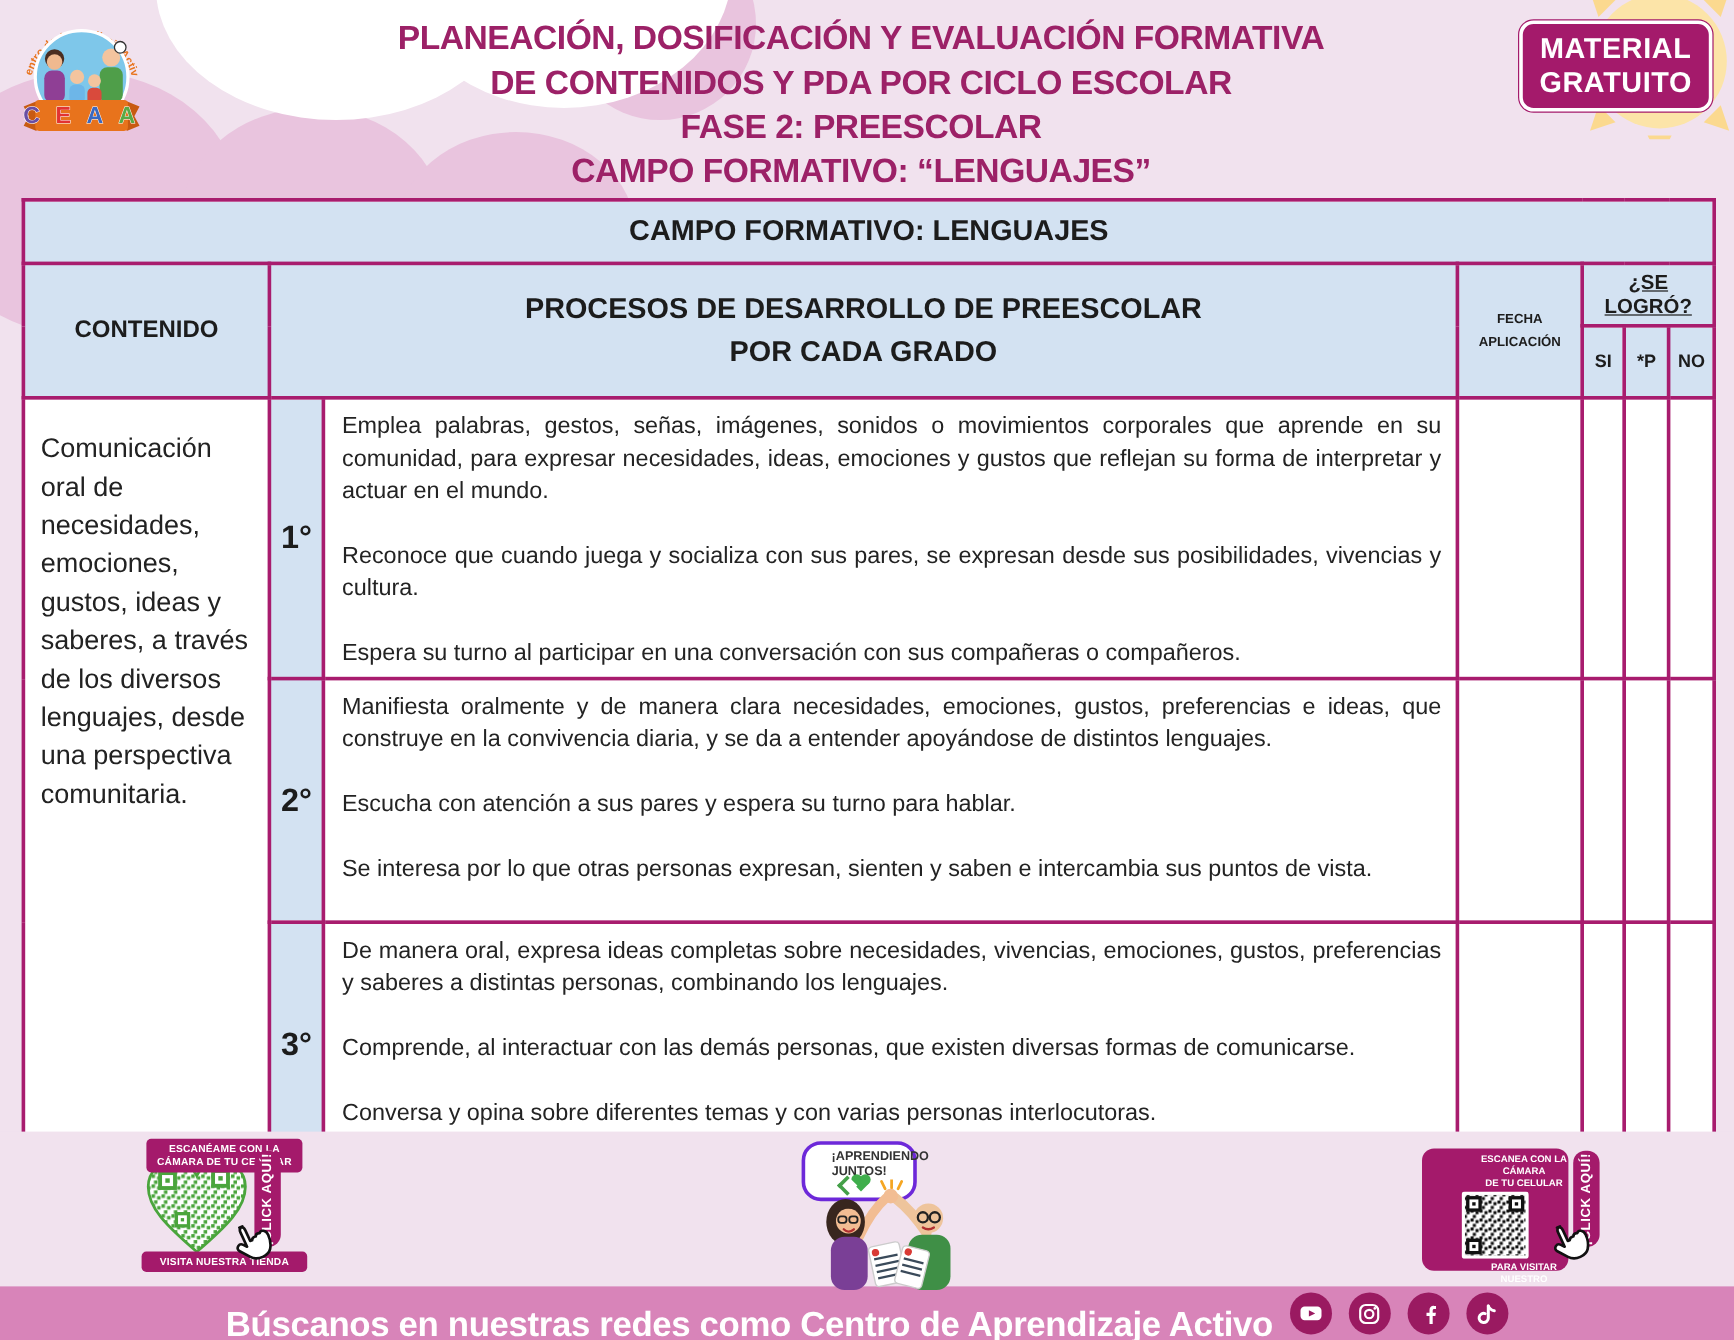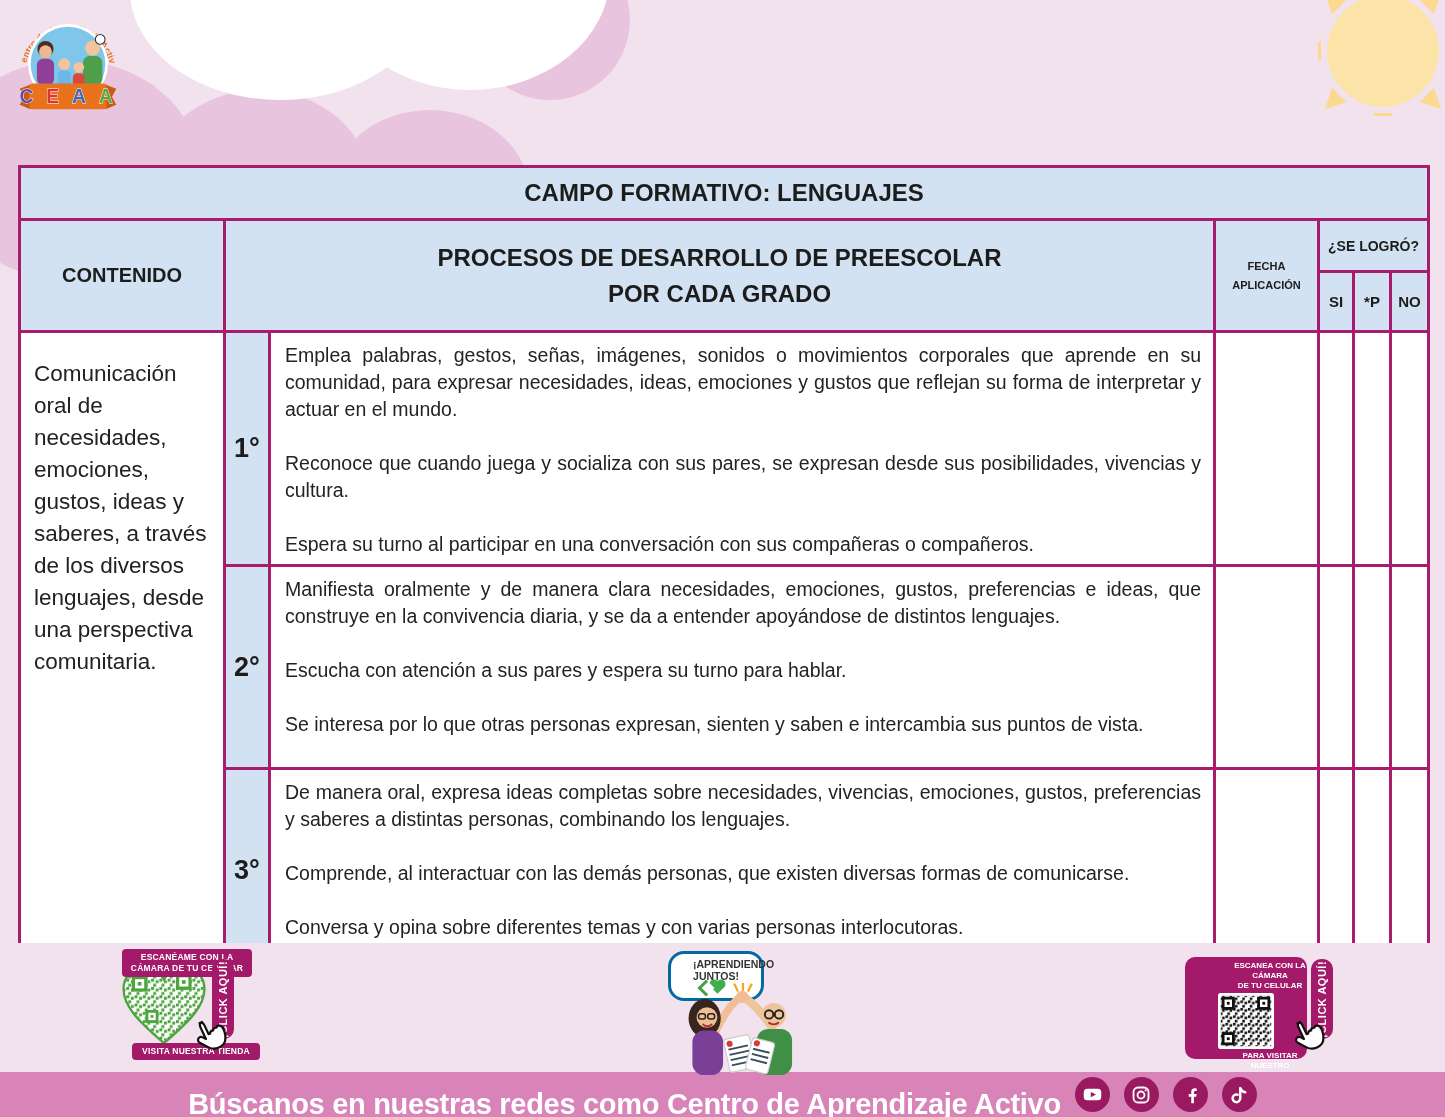--- a/index.html
+++ b/index.html
@@ -30,21 +30,21 @@
   
   .table-wrap { position:absolute; left:18px; top:165px; }
   table.main { border-collapse:collapse; table-layout:fixed; width:1409px;padding-left:44px; }
   table.main td { border:3px solid #a81c6e; overflow:hidden; }
   .blue  { background:#d3e2f2; }
   .white { background:#ffffff; }
   .campo   { font-size:24px; font-weight:800; color:#1c1c1c; text-align:center; }
   .cont-h  { font-size:20px; font-weight:800; color:#1c1c1c; text-align:center; }
   .proc-h  { font-size:24px; font-weight:800; color:#1c1c1c; text-align:center; line-height:36px; }
   .fecha-h { font-size:11px; font-weight:800; color:#1c1c1c; text-align:center; line-height:19px; }
-  .logro-h { font-size:14px; font-weight:800; color:#1c1c1c; text-align:center; }
+  .logro-h { font-size:17px; font-weight:800; color:#1c1c1c; text-align:center;text-decoration:underline; }
   .sub-h   { font-size:15px; font-weight:800; color:#1c1c1c; text-align:center; }
   .grade   { font-size:27px; font-weight:800; color:#1c1c1c; text-align:center; }
   .cont-body { vertical-align:top; padding:25px 12px 10px 13px; font-size:22.5px;
                line-height:32px; color:#222222; }
   .pda { vertical-align:top; padding:9px 12px 6px 14px; font-size:19.5px; line-height:27px;
          color:#232323; text-align:justify; }
   .pda p { margin:0 0 27px 0; }
   .pda p:last-child { margin-bottom:0; }
 
   
@@ -56,21 +56,21 @@
                 display:flex; align-items:center; justify-content:center;
                 writing-mode:vertical-rl; transform:rotate(180deg);
                 font-size:11px; font-weight:800; letter-spacing:0.5px; }
   .heart-qr { position:absolute; left:118px; top:19px; }
   .right-qr-box { position:absolute; left:1185px; top:14px; width:122px; height:102px;
                   background:#a41a6b; border-radius:10px; text-align:center; padding-top:4px; }
   .right-qr-box .wlabel { color:#ffffff; font-size:8px; font-weight:800; line-height:10px;padding-left:48px; }
   .right-qr-box svg { display:block; margin:2px auto; }
 
   .bubble { position:absolute; left:668px; top:8px; width:96px; background:#ffffff;
-            border:3px solid #0369a1; border-radius:16px; padding:4px 22px; text-align:center;
+            border:3px solid #6d28d9; border-radius:16px; padding:4px 22px; text-align:center;
             font-size:10.5px; font-weight:800; color:#333333; line-height:12px; }
   .bubble-tail { position:absolute; left:700px; top:39px; width:12px; height:12px;
                  background:#ffffff; border-left:3px solid #44a048; border-bottom:3px solid #44a048;
                  transform:rotate(45deg); }
   .mini-heart { display:inline-block; position:relative; width:9px; height:9px;
                 background:#3fae4c; transform:rotate(45deg); margin-left:3px; }
   .mini-heart::before, .mini-heart::after { content:""; position:absolute; width:9px; height:9px;
                 background:#3fae4c; border-radius:50%; }
   .mini-heart::before { left:-5px; top:0; }
   .mini-heart::after  { left:0; top:-5px; }
@@ -123,37 +123,47 @@
         <rect x="28" y="148" width="144" height="48" rx="6" fill="#e8731c"></rect>
         <text x="100" y="184" text-anchor="middle" font-size="36" font-weight="bold" letter-spacing="7" stroke="#ffffff" stroke-width="1.5" paint-order="stroke">
           <tspan fill="#6a4ea3">C</tspan>
           <tspan fill="#e23333">E</tspan>
           <tspan fill="#3b68c0">A</tspan>
           <tspan fill="#58a945">A</tspan>
         </text>
       </svg>
     </div>
 
+    <div class="titles">
+      <div class="title-line">PLANEACIÓN, DOSIFICACIÓN Y EVALUACIÓN FORMATIVA</div>
+      <div class="title-line">DE CONTENIDOS Y PDA POR CICLO ESCOLAR</div>
+      <div class="title-line">FASE 2: PREESCOLAR</div>
+      <div class="title-line">CAMPO FORMATIVO: “LENGUAJES”</div>
+    </div>
 
     <div class="sun">
       <svg width="130" height="130" viewBox="0 0 130 130">
         <g fill="#fbd98f">
           <g transform="translate(65,65)">
             <path d="M-10 -62 L0 -82 L10 -62 Z"></path>
             <path d="M-10 62 L0 82 L10 62 Z"></path>
             <path d="M-62 -10 L-82 0 L-62 10 Z"></path>
             <path d="M62 -10 L82 0 L62 10 Z"></path>
             <path transform="rotate(45)" d="M-10 -62 L0 -82 L10 -62 Z"></path>
             <path transform="rotate(45)" d="M-10 62 L0 82 L10 62 Z"></path>
             <path transform="rotate(45)" d="M-62 -10 L-82 0 L-62 10 Z"></path>
             <path transform="rotate(45)" d="M62 -10 L82 0 L62 10 Z"></path>
             <circle cx="0" cy="0" r="56" fill="#fce4a8"></circle>
           </g>
         </g>
       </svg>
+    </div>
+    <div class="badge">
+      <div>MATERIAL</div>
+      <div>GRATUITO</div>
     </div>
   </div>
 
   <div class="table-wrap">
     <table class="main">
       <colgroup>
         <col style="width:205px">
           <col style="width:45px">
           <col style="width:945px">
         <col style="width:104px">
@@ -252,21 +262,21 @@
           </g>
           <g>
             <rect x="30" y="52" width="14" height="14" fill="#4aa53c"></rect>
             <rect x="33" y="55" width="8" height="8" fill="#ffffff"></rect>
             <rect x="35.5" y="57.5" width="3" height="3" fill="#4aa53c"></rect>
           </g>
         </g>
       </svg>
     </div>
     <div class="qr-label" style="left:122px; top:6px; width:130px;">ESCANÉAME CON LA CÁMARA DE TU CELULAR</div>
-    <div class="qr-label" style="left:118px; top:100px; width:128px;margin-left:14px;">VISITA NUESTRA TIENDA</div>
+    <div class="qr-label" style="left:118px; top:100px; width:138px;">VISITA NUESTRA TIENDA</div>
     <div class="click-pill" style="left:212px; top:16px; width:22px; height:80px;">¡CLICK AQUÍ!</div>
     <div style="position:absolute; left:190px; top:72px;">
       <svg width="44" height="44" viewBox="0 0 32 32">
         <g transform="rotate(-25 16 16)" stroke="#111111" stroke-width="1.6" fill="#ffffff" stroke-linejoin="round">
           <path d="M12 3 c1.8 0 2.6 1.2 2.6 3 v7 l1.2 0.2 c0.5 -1.2 1.5 -1.6 2.8 -1.3 l0.2 0.1 c0.4 -1 1.4 -1.4 2.6 -1 l0.4 0.2 c0.5 -0.8 1.6 -1 2.6 -0.4 c1.2 0.7 1.6 1.6 1.6 3.4 c0 3.6 -0.8 6 -2.6 8.4 c-1.4 1.8 -3.2 2.4 -6 2.4 c-3.4 0 -5 -0.8 -6.8 -3.2 l-4.4 -5.8 c-0.9 -1.2 -0.6 -2.6 0.6 -3.3 c1 -0.6 2.2 -0.3 3 0.7 l1.6 2 v-9.4 c0 -1.8 0.8 -3 2.6 -3 z"></path>
         </g>
       </svg>
     </div>
 
     <div class="bubble">

